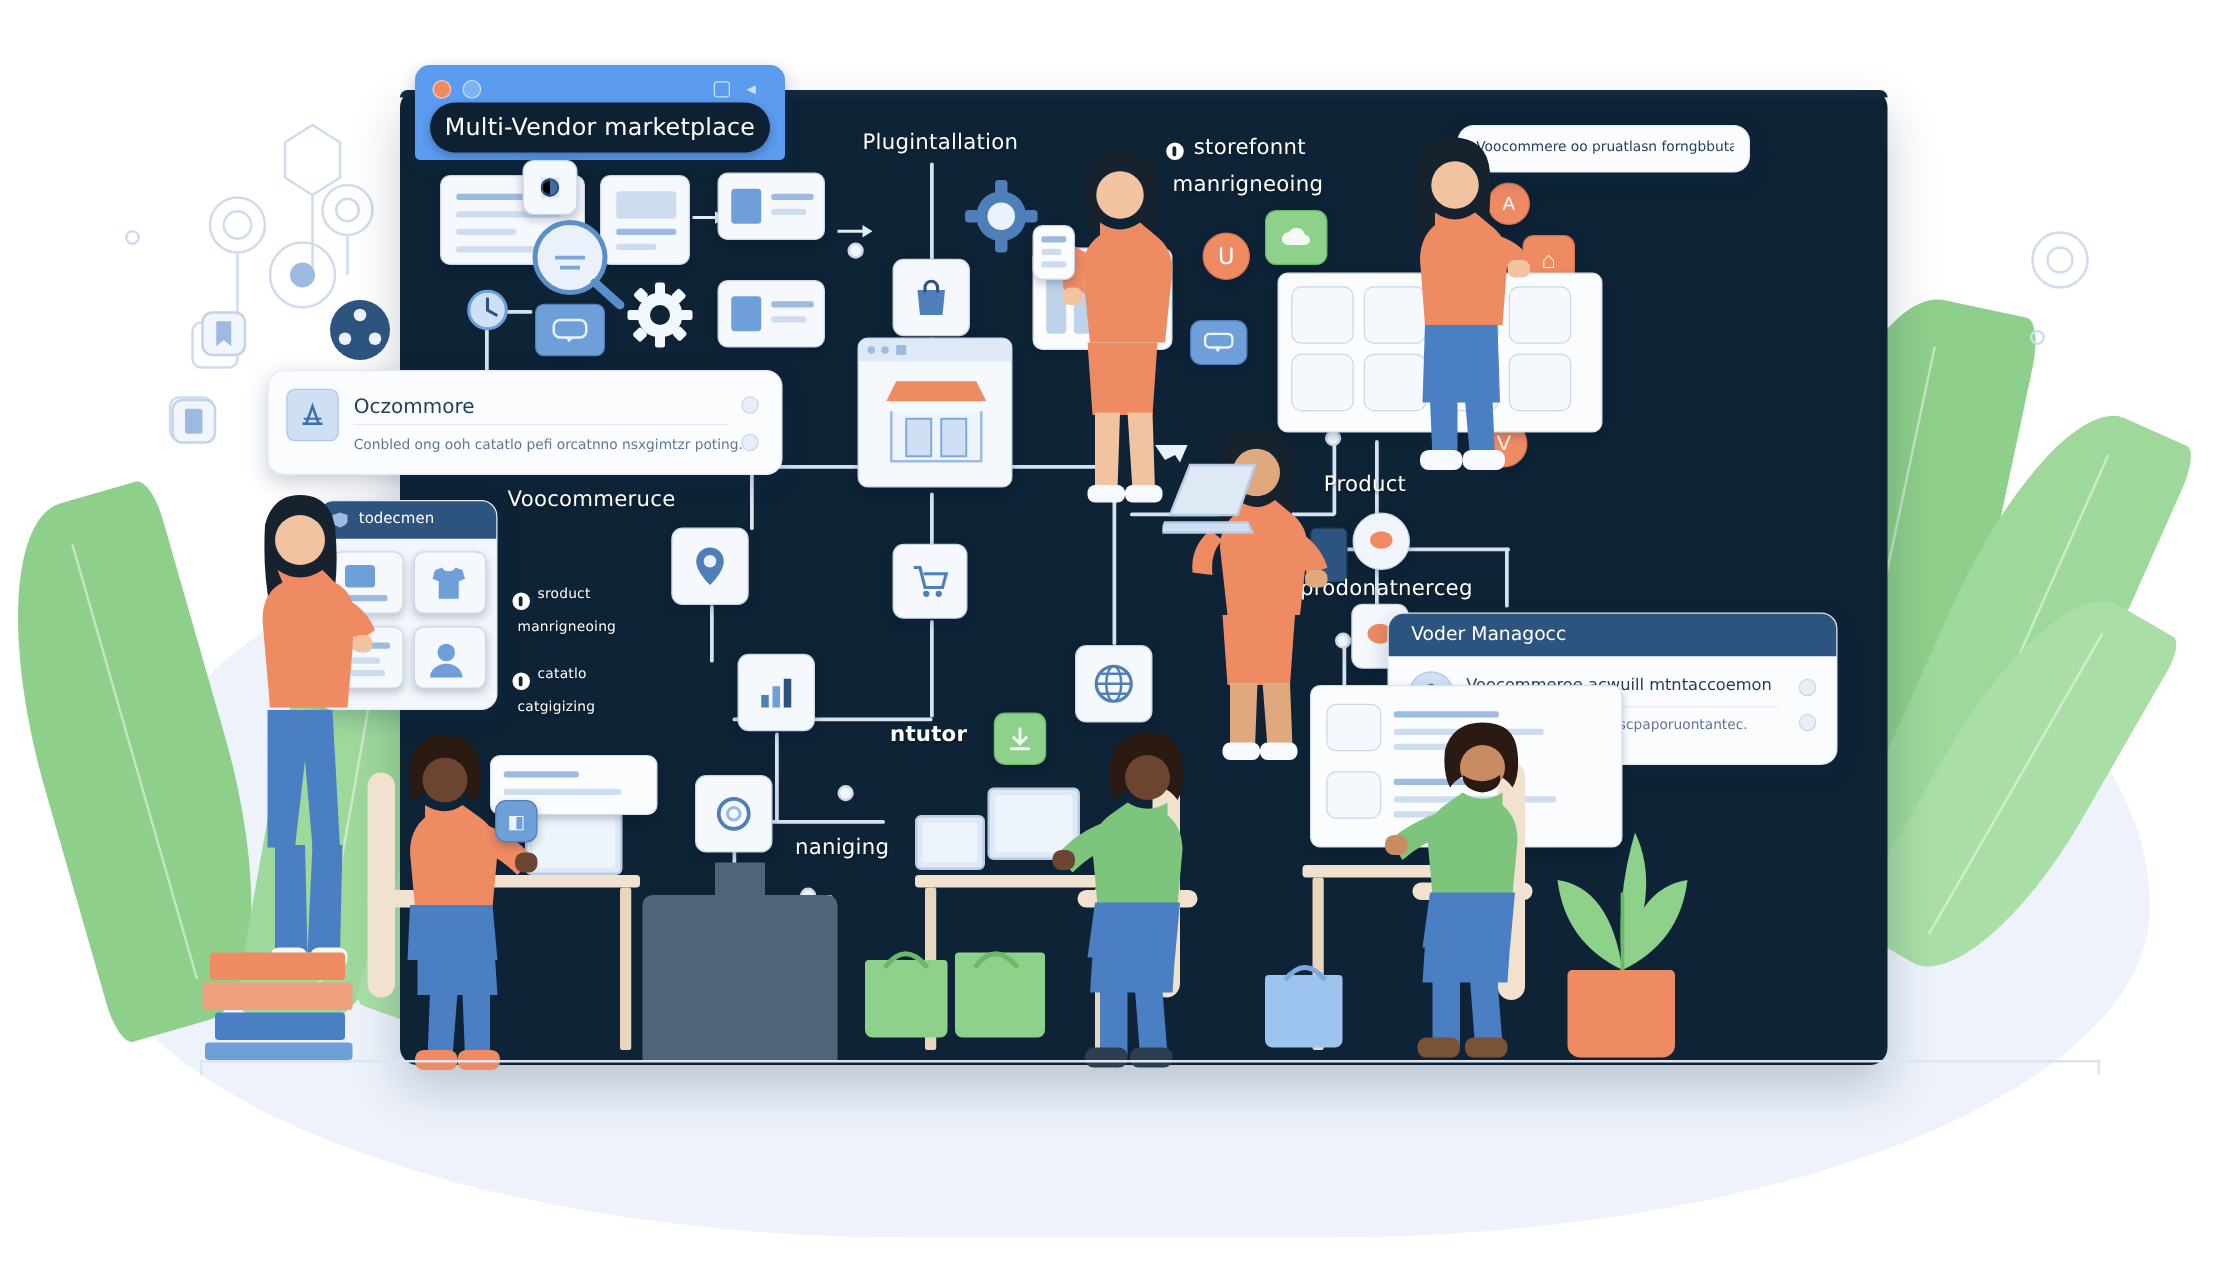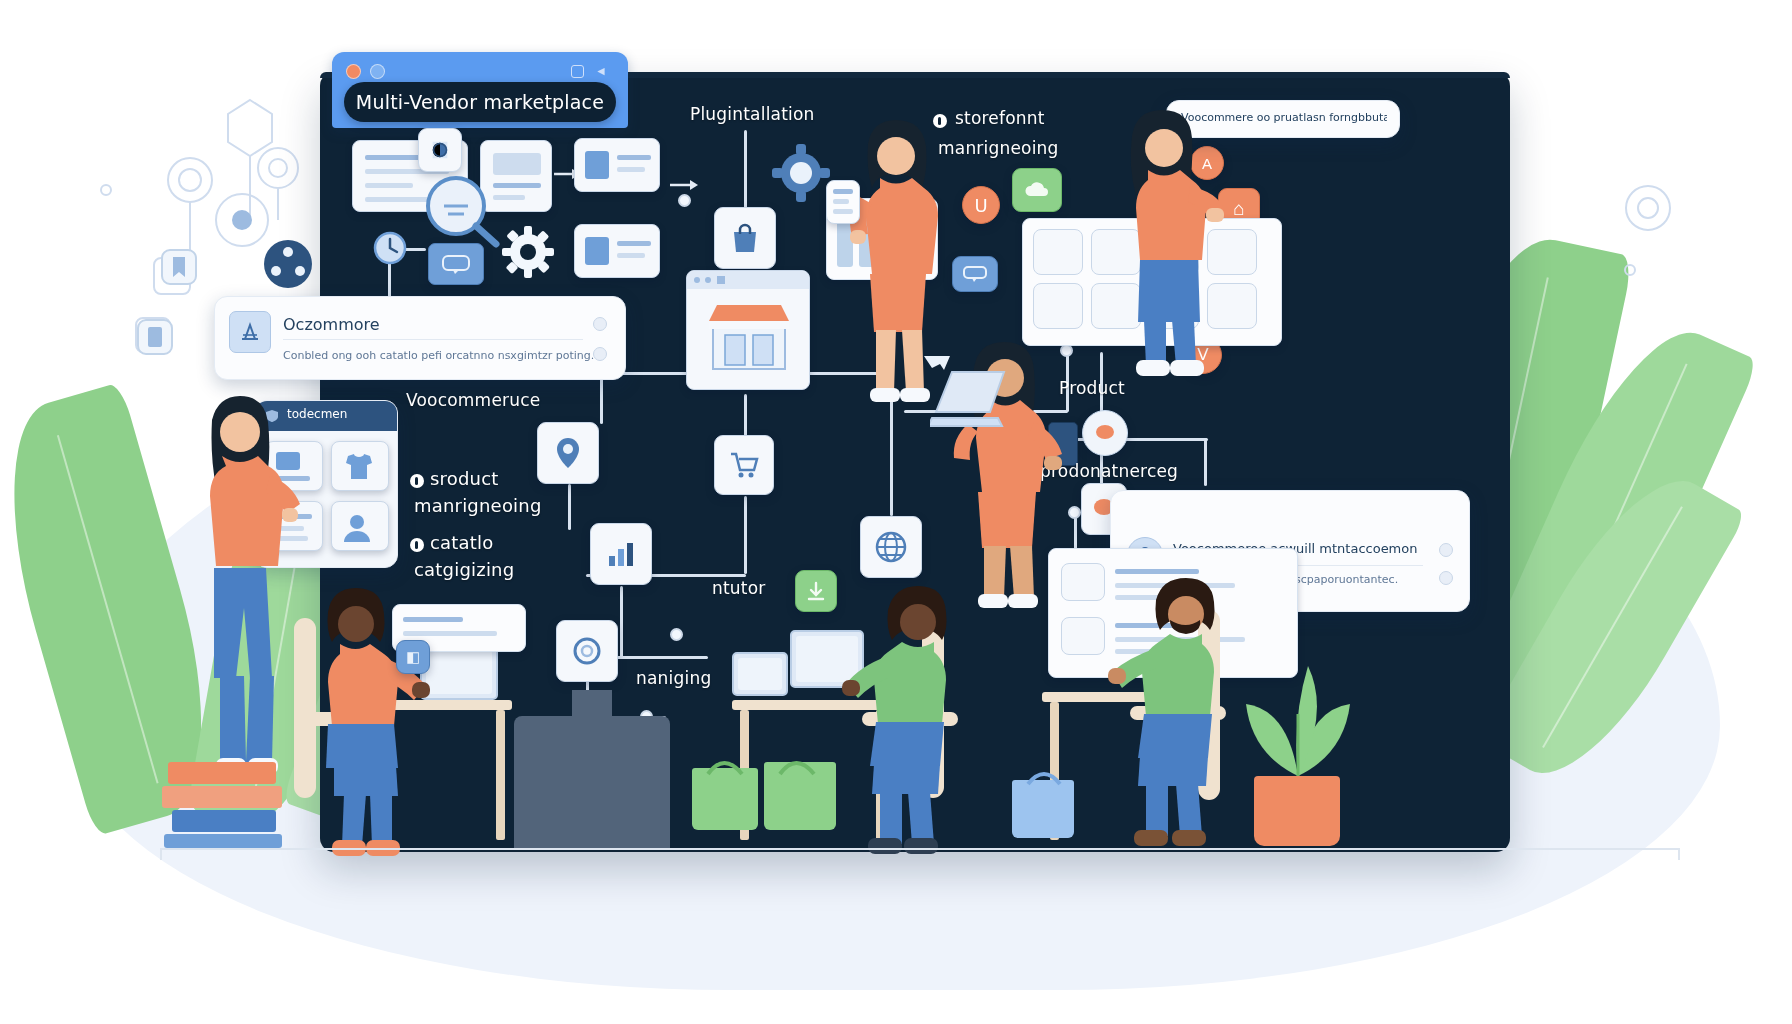--- a/index.html
+++ b/index.html
@@ -79,21 +79,21 @@
     display:flex;align-items:center;justify-content:center;
   }
   .isq svg{display:block;}
 
   
   .blabel{
     position:absolute;color:#ffffff;font-family:"DejaVu Sans",sans-serif;
     font-size:17px; white-space:nowrap; letter-spacing:.2px;
     text-shadow:0 1px 2px rgba(0,0,0,.35);
   }
-  .blabel.small{font-size:18px;}
+  .blabel.small{font-size:11px;}
   .bullet{
     position:absolute;width:14px;height:14px;border-radius:50%;
     background:#fff;
   }
   .bullet::after{content:"";position:absolute;left:5px;top:3px;width:3px;height:8px;
      background:#0e2336;border-radius:2px;}
 
   
   .pcard{
     position:absolute;background:#fbfcfe;border-radius:13px;
@@ -449,21 +449,21 @@
 
   <div class="bullet" style="left:410px;top:474px;"></div>
   <div class="blabel small" style="left:430px;top:468px;">sroduct</div>
   <div class="blabel small" style="left:414px;top:495px;">manrigneoing</div>
 
   <div class="bullet" style="left:410px;top:538px;"></div>
   <div class="blabel small" style="left:430px;top:532px;">catatlo</div>
   <div class="blabel small" style="left:414px;top:559px;">catgigizing</div>
 
   <div class="blabel" style="left:1040px;top:461px;">prodonatnerceg</div>
-  <div class="blabel" style="left:712px;top:578px;">ntutor</div>
+  <div class="blabel" style="left:712px;top:578px;font-weight:bold;">ntutor</div>
   <div class="blabel" style="left:636px;top:668px;">naniging</div>
 
   <div class="pcard" style="left:214px;top:296px;width:412px;height:84px;">
     <div class="ico">
       <svg width="24" height="24" viewBox="0 0 24 24">
           <path d="M4,19 h16 M7,19 L12,5 L17,19" fill="none" stroke="#3e6ea8" stroke-width="2"></path>
           <path d="M5,15 h14" stroke="#3e6ea8" stroke-width="1.6"></path>
         </svg>
     </div>
     <div class="ttl">Oczommore</div>
@@ -472,20 +472,23 @@
     <div class="rdot" style="right:18px;top:20px;"></div>
     <div class="rdot" style="right:18px;top:50px;"></div>
   </div>
 
   <div class="pcard" style="left:1166px;top:100px;width:234px;height:38px;">
     <div class="ttl" style="left:14px;top:10px;font-size:11px;overflow:hidden;width:206px;">Voocommere oo pruatlasn forngbbutaom...</div>
   </div>
 
 
   <div class="pcard" style="left:1110px;top:490px;width:360px;height:122px;padding-top:34px;">
+    <div class="cardbar dark">
+      <div class="ct">Voder Managocc</div>
+    </div>
     <div class="ico" style="top:46px;left:16px;width:36px;height:36px;border-radius:50%;">
       <svg width="20" height="20" viewBox="0 0 20 20">
           <circle cx="10" cy="6" r="4" fill="#3e6ea8"></circle>
           <path d="M2,19 a8,7 0 0 1 16,0z" fill="#3e6ea8"></path>
         </svg>
     </div>
     <div class="ttl" style="left:62px;top:50px;font-size:13px;">Voocommeroe acwuill mtntaccoemon</div>
     <div class="divider" style="left:62px;top:74px;width:250px;"></div>
     <div class="sub" style="left:62px;top:82px;">comnacttiteor canrdo scpaporuontantec.</div>
     <div class="rdot" style="right:16px;top:52px;"></div>

